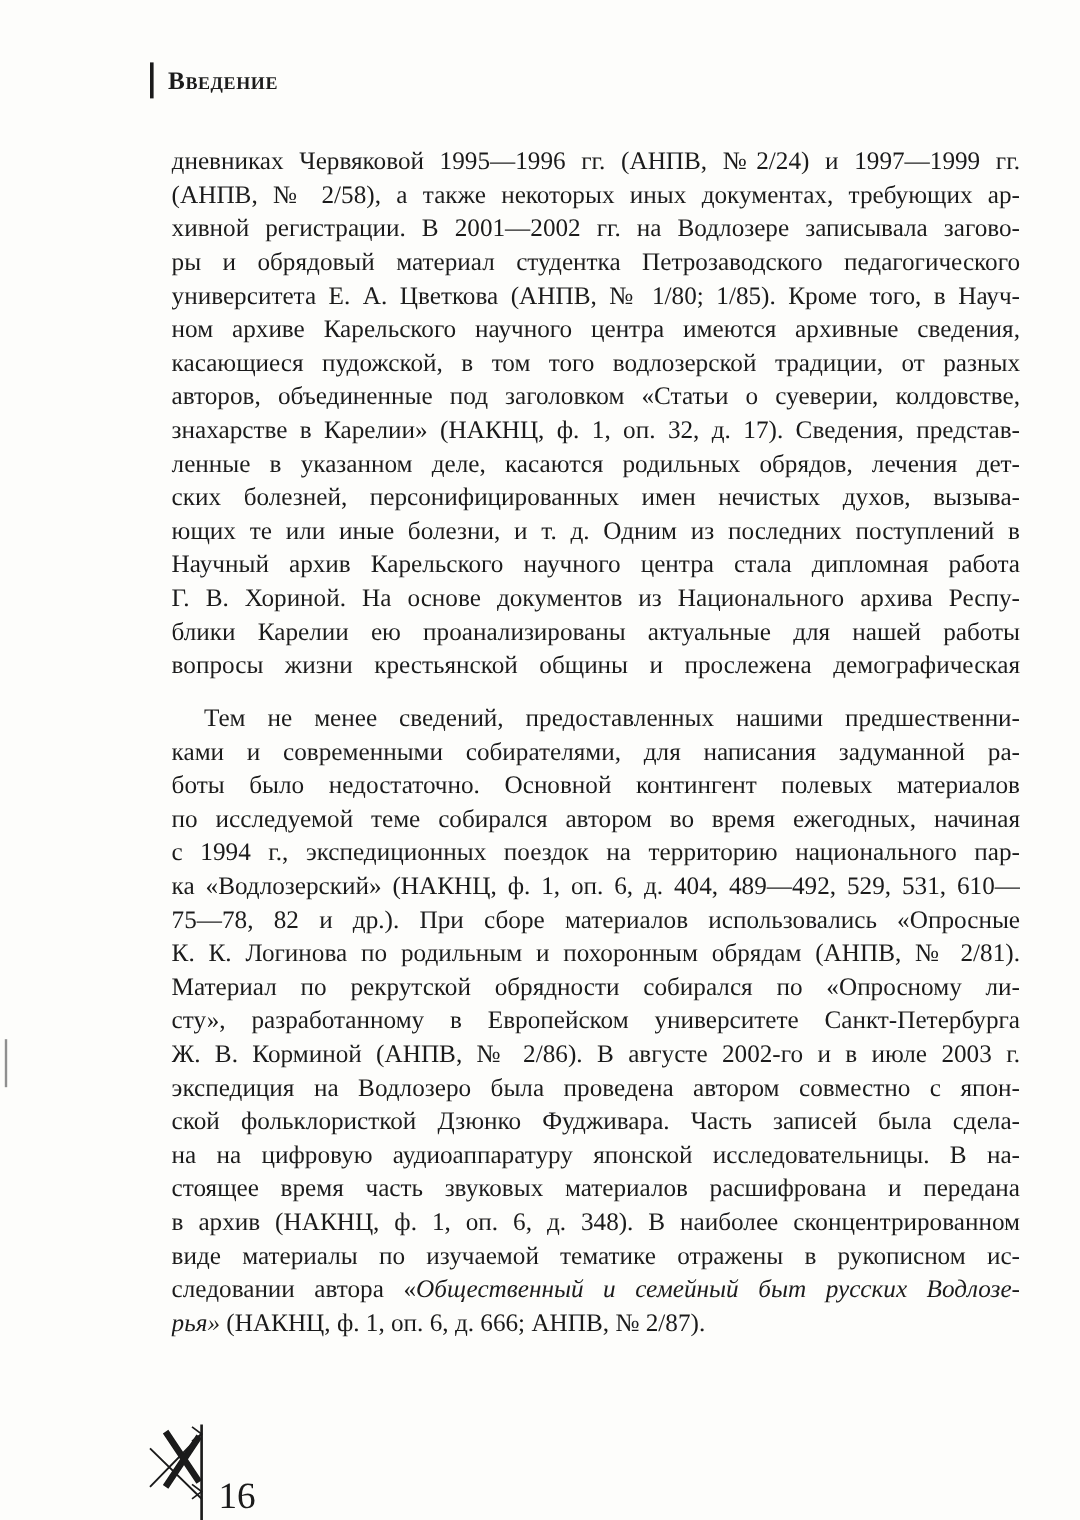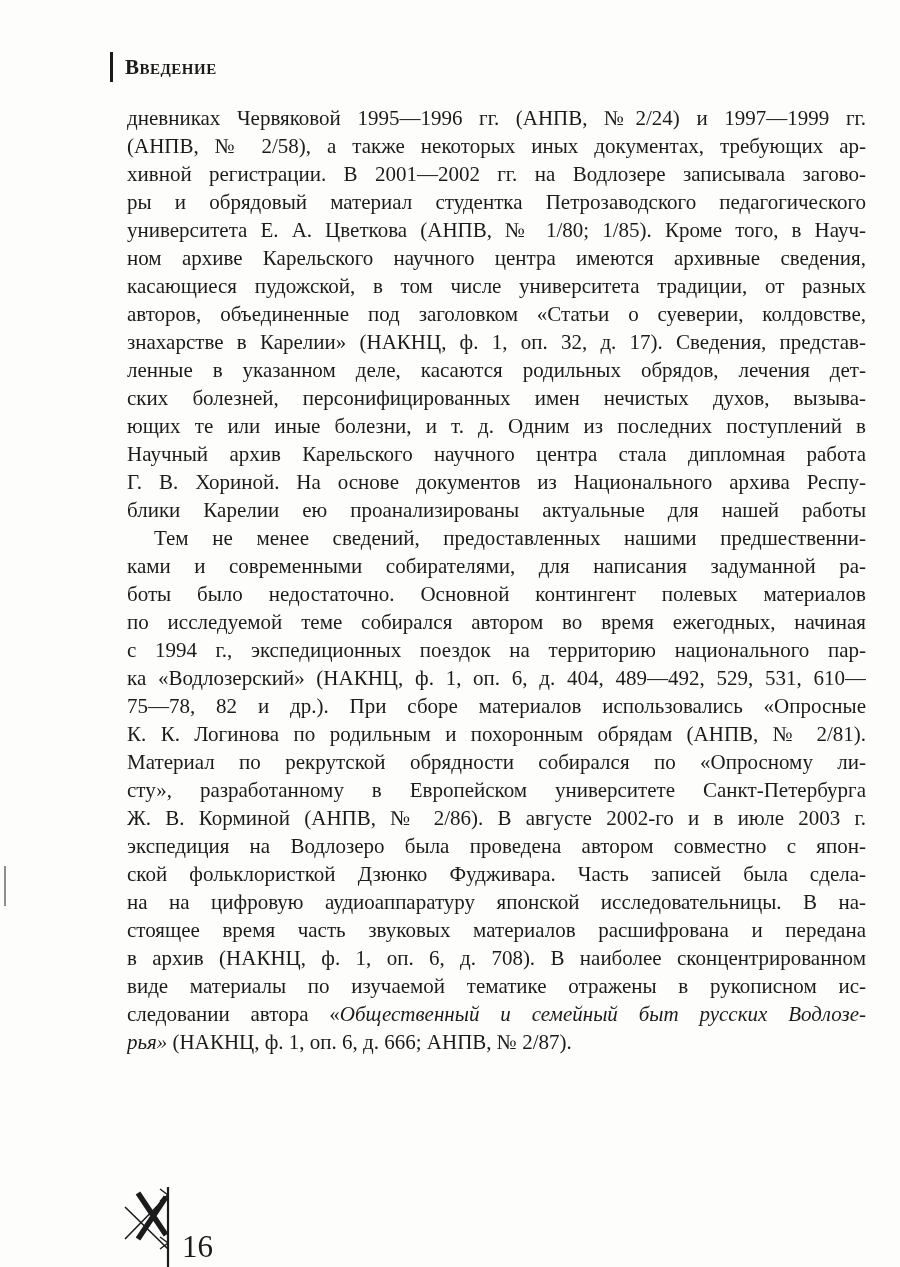--- a/index.html
+++ b/index.html
@@ -8,39 +8,39 @@
     background: #fdfdfb;
     font-family: "Liberation Serif", "DejaVu Serif", serif;
     color: #1b1b1b;
     position: relative;
     overflow: hidden;
   }
   .page { position: absolute; inset: 0; }
 
   
   .running-header {
-    position: absolute; left: 110px; top: 52px;
+    position: absolute; left: 125px; top: 52px;
     display: flex; align-items: center;
   }
   .header-bar {
     width: 3px; height: 30px; background: #1b1b1b; margin-right: 12px;
   }
   .header-title {
     font-variant: small-caps;
     font-weight: 600;
     font-size: 21px;
     letter-spacing: 0.5px;
   }
 
   
   .body-text {
     position: absolute; left: 127px; top: 104px; width: 739px;
     font-size: 21px; line-height: 28px;
   }
-  .para { margin: 0; }
+  .para { margin: 16px; }
   .line {
     text-align: justify;
     text-align-last: justify;
     height: 28px; overflow: hidden;
     white-space: normal;
   }
   .line.line-last { text-align-last: left; }
   .line.line-indent { text-indent: 27px; }
   .italic { font-style: italic; }
 
@@ -71,47 +71,48 @@
   </div>
 
   <div class="body-text">
       <div class="para">
         <div class="line"><span>дневниках Червяковой 1995—1996 гг. (АНПВ, №2/24) и 1997—1999 гг.</span></div>
         <div class="line"><span>(АНПВ, № 2/58), а также некоторых иных документах, требующих ар-</span></div>
         <div class="line"><span>хивной регистрации. В 2001—2002 гг. на Водлозере записывала загово-</span></div>
         <div class="line"><span>ры и обрядовый материал студентка Петрозаводского педагогического</span></div>
         <div class="line"><span>университета Е. А. Цветкова (АНПВ, № 1/80; 1/85). Кроме того, в Науч-</span></div>
         <div class="line"><span>ном архиве Карельского научного центра имеются архивные сведения,</span></div>
-        <div class="line"><span>касающиеся пудожской, в том числе университета традиции, от разных</span></div>
+        <div class="line"><span>касающиеся пудожской, в том того водлозерской традиции, от разных</span></div>
         <div class="line"><span>авторов, объединенные под заголовком «Статьи о суеверии, колдовстве,</span></div>
         <div class="line"><span>знахарстве в Карелии» (НАКНЦ, ф. 1, оп. 32, д. 17). Сведения, представ-</span></div>
         <div class="line"><span>ленные в указанном деле, касаются родильных обрядов, лечения дет-</span></div>
         <div class="line"><span>ских болезней, персонифицированных имен нечистых духов, вызыва-</span></div>
         <div class="line"><span>ющих те или иные болезни, и т. д. Одним из последних поступлений в</span></div>
         <div class="line"><span>Научный архив Карельского научного центра стала дипломная работа</span></div>
         <div class="line"><span>Г. В. Хориной. На основе документов из Национального архива Респу-</span></div>
         <div class="line"><span>блики Карелии ею проанализированы актуальные для нашей работы</span></div>
+        <div class="line"><span>вопросы жизни крестьянской общины и прослежена демографическая</span></div>
       </div>
       <div class="para">
         <div class="line line-indent"><span>Тем не менее сведений, предоставленных нашими предшественни-</span></div>
         <div class="line"><span>ками и современными собирателями, для написания задуманной ра-</span></div>
         <div class="line"><span>боты было недостаточно. Основной контингент полевых материалов</span></div>
         <div class="line"><span>по исследуемой теме собирался автором во время ежегодных, начиная</span></div>
         <div class="line"><span>с 1994 г., экспедиционных поездок на территорию национального пар-</span></div>
         <div class="line"><span>ка «Водлозерский» (НАКНЦ, ф. 1, оп. 6, д. 404, 489—492, 529, 531, 610—</span></div>
         <div class="line"><span>75—78, 82 и др.). При сборе материалов использовались «Опросные</span></div>
         <div class="line"><span>К. К. Логинова по родильным и похоронным обрядам (АНПВ, № 2/81).</span></div>
         <div class="line"><span>Материал по рекрутской обрядности собирался по «Опросному ли-</span></div>
         <div class="line"><span>сту», разработанному в Европейском университете Санкт-Петербурга</span></div>
         <div class="line"><span>Ж. В. Корминой (АНПВ, № 2/86). В августе 2002-го и в июле 2003 г.</span></div>
         <div class="line"><span>экспедиция на Водлозеро была проведена автором совместно с япон-</span></div>
         <div class="line"><span>ской фольклористкой Дзюнко Фудживара. Часть записей была сдела-</span></div>
         <div class="line"><span>на на цифровую аудиоаппаратуру японской исследовательницы. В на-</span></div>
         <div class="line"><span>стоящее время часть звуковых материалов расшифрована и передана</span></div>
-        <div class="line"><span>в архив (НАКНЦ, ф. 1, оп. 6, д. 708). В наиболее сконцентрированном</span></div>
+        <div class="line"><span>в архив (НАКНЦ, ф. 1, оп. 6, д. 348). В наиболее сконцентрированном</span></div>
         <div class="line"><span>виде материалы по изучаемой тематике отражены в рукописном ис-</span></div>
         <div class="line"><span>следовании автора «</span><span class="italic">Общественный и семейный быт русских Водлозе-</span></div>
         <div class="line line-last"><span class="italic">рья»</span><span> (НАКНЦ, ф. 1, оп. 6, д. 666; АНПВ, № 2/87).</span></div>
       </div>
     </div>
 
   <div class="margin-tick"></div>
 
   <svg class="footer-ornament" viewBox="0 0 52 82" xmlns="http://www.w3.org/2000/svg">
     <g stroke="#1b1b1b" fill="none">

